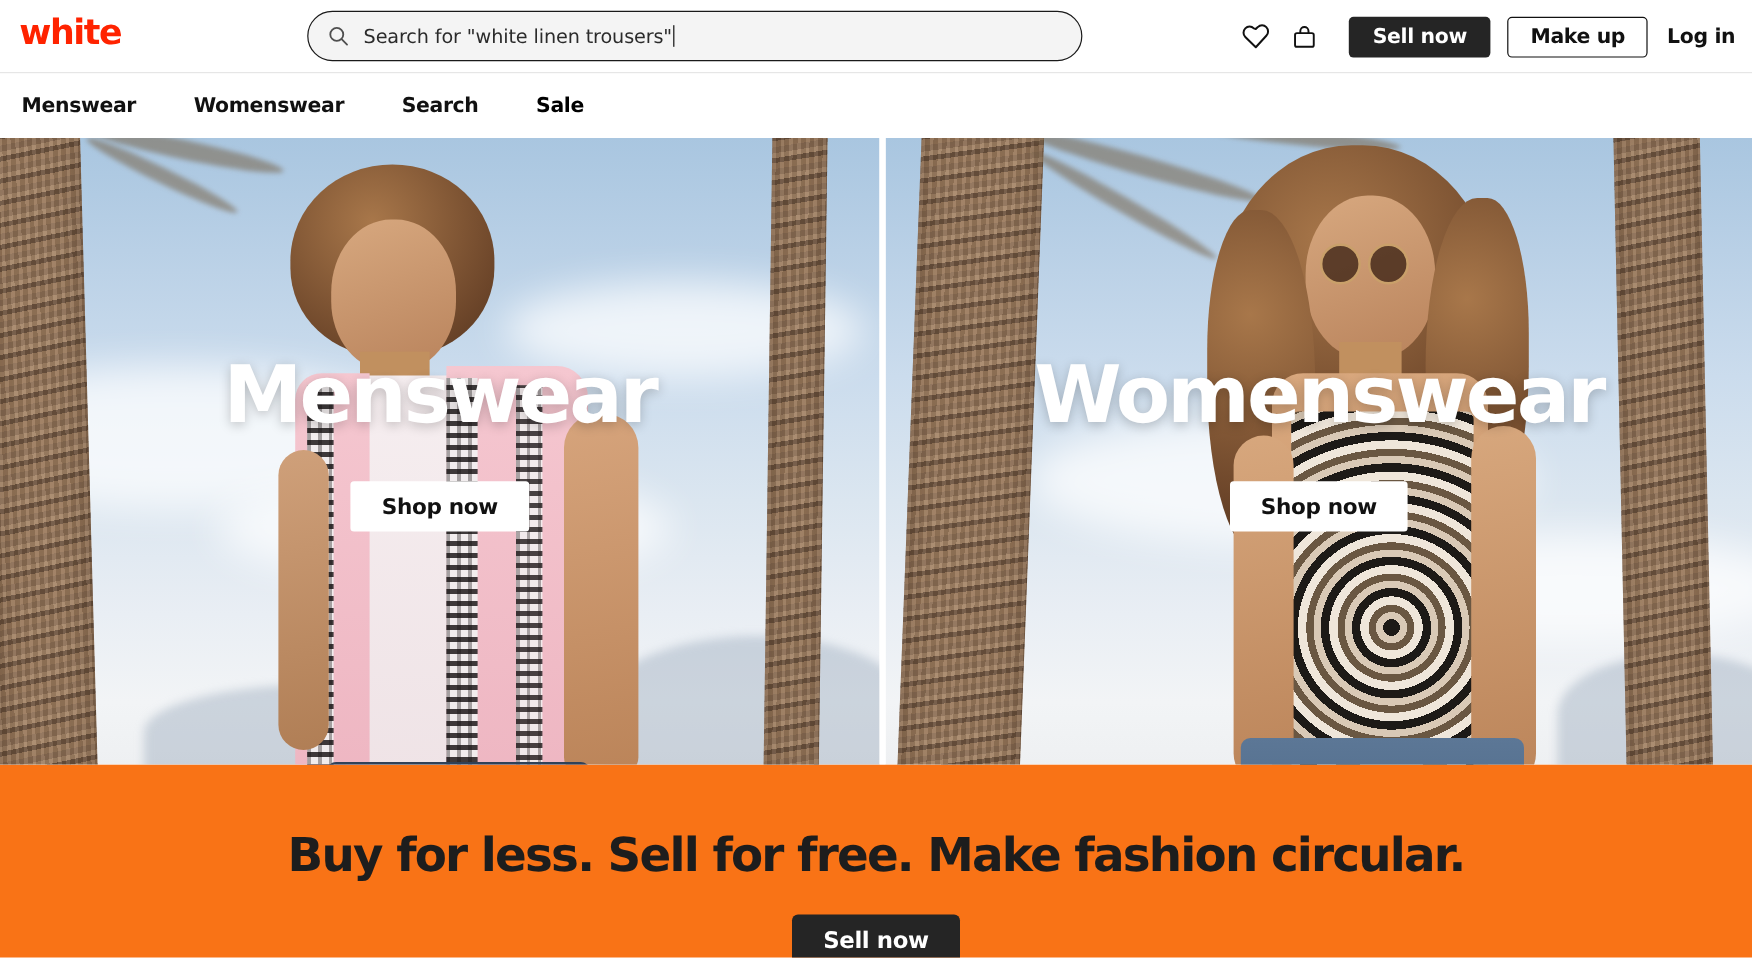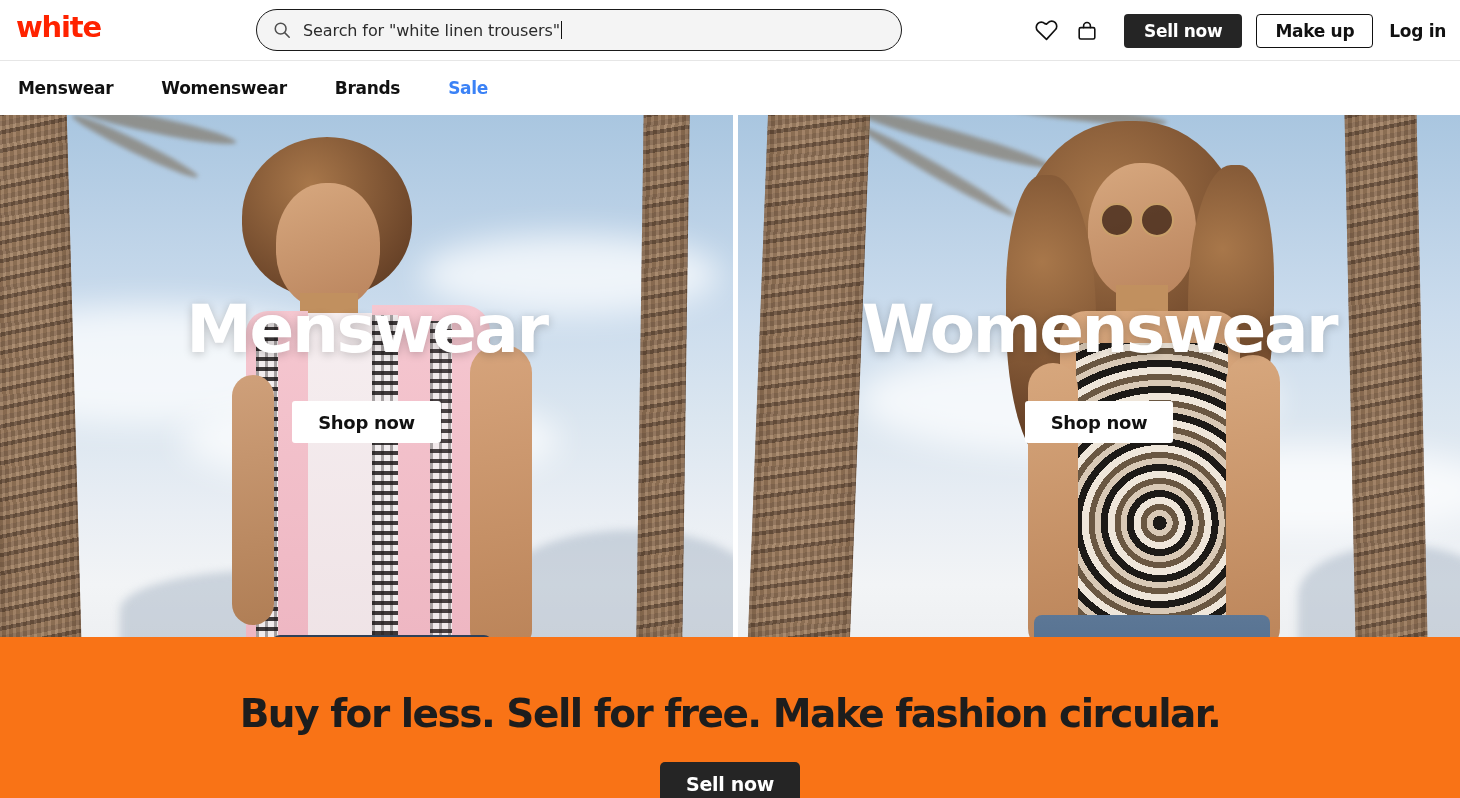--- a/index.html
+++ b/index.html
@@ -140,21 +140,21 @@
   .nav-item {
     font-size: 17px;
     font-weight: 700;
     color: #111111;
     margin-right: 48px;
     cursor: pointer;
     letter-spacing: -0.3px;
     font-family: "DejaVu Sans", sans-serif;
     white-space: nowrap;
   }
-  .nav-item.sale { color: #3b82f6; margin-right: 0; }
+  .nav-item.sale { color: #000000; margin-right: 0; }
 
   
   .hero {
     position: relative;
     width: 1460px;
     height: 522px;
     display: flex;
     background: #ffffff;
   }
   .hero-panel {
@@ -383,21 +383,21 @@
 
     <button class="btn-sell">Sell now</button>
     <button class="btn-signup">Make up</button>
     <button class="btn-login">Log in</button>
   </div>
 </div>
 
 <nav class="navbar">
   <span class="nav-item">Menswear</span>
   <span class="nav-item">Womenswear</span>
-  <span class="nav-item">Brands</span>
+  <span class="nav-item">Search</span>
   <span class="nav-item sale">Sale</span>
 </nav>
 
 <section class="hero">
 
   <div class="hero-panel left">
     <div class="sky"></div>
 
     <div class="cloud" style="left:-60px; top:190px; width:420px; height:120px;"></div>
     <div class="cloud" style="left:180px; top:280px; width:380px; height:90px;"></div>

